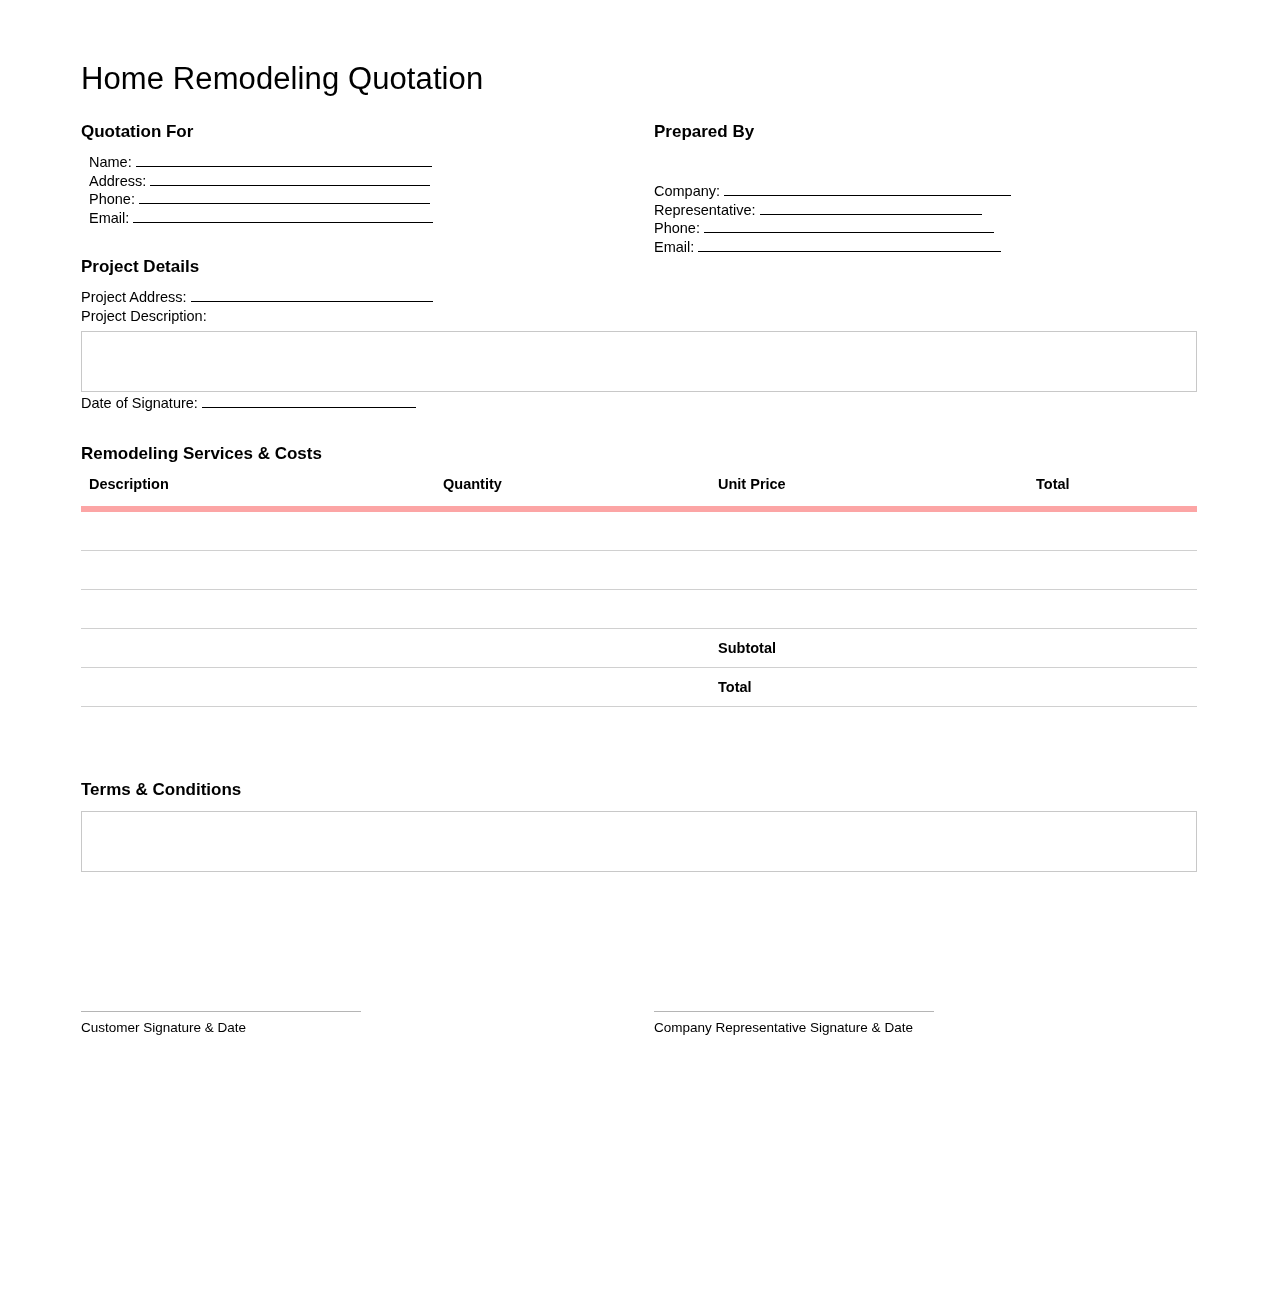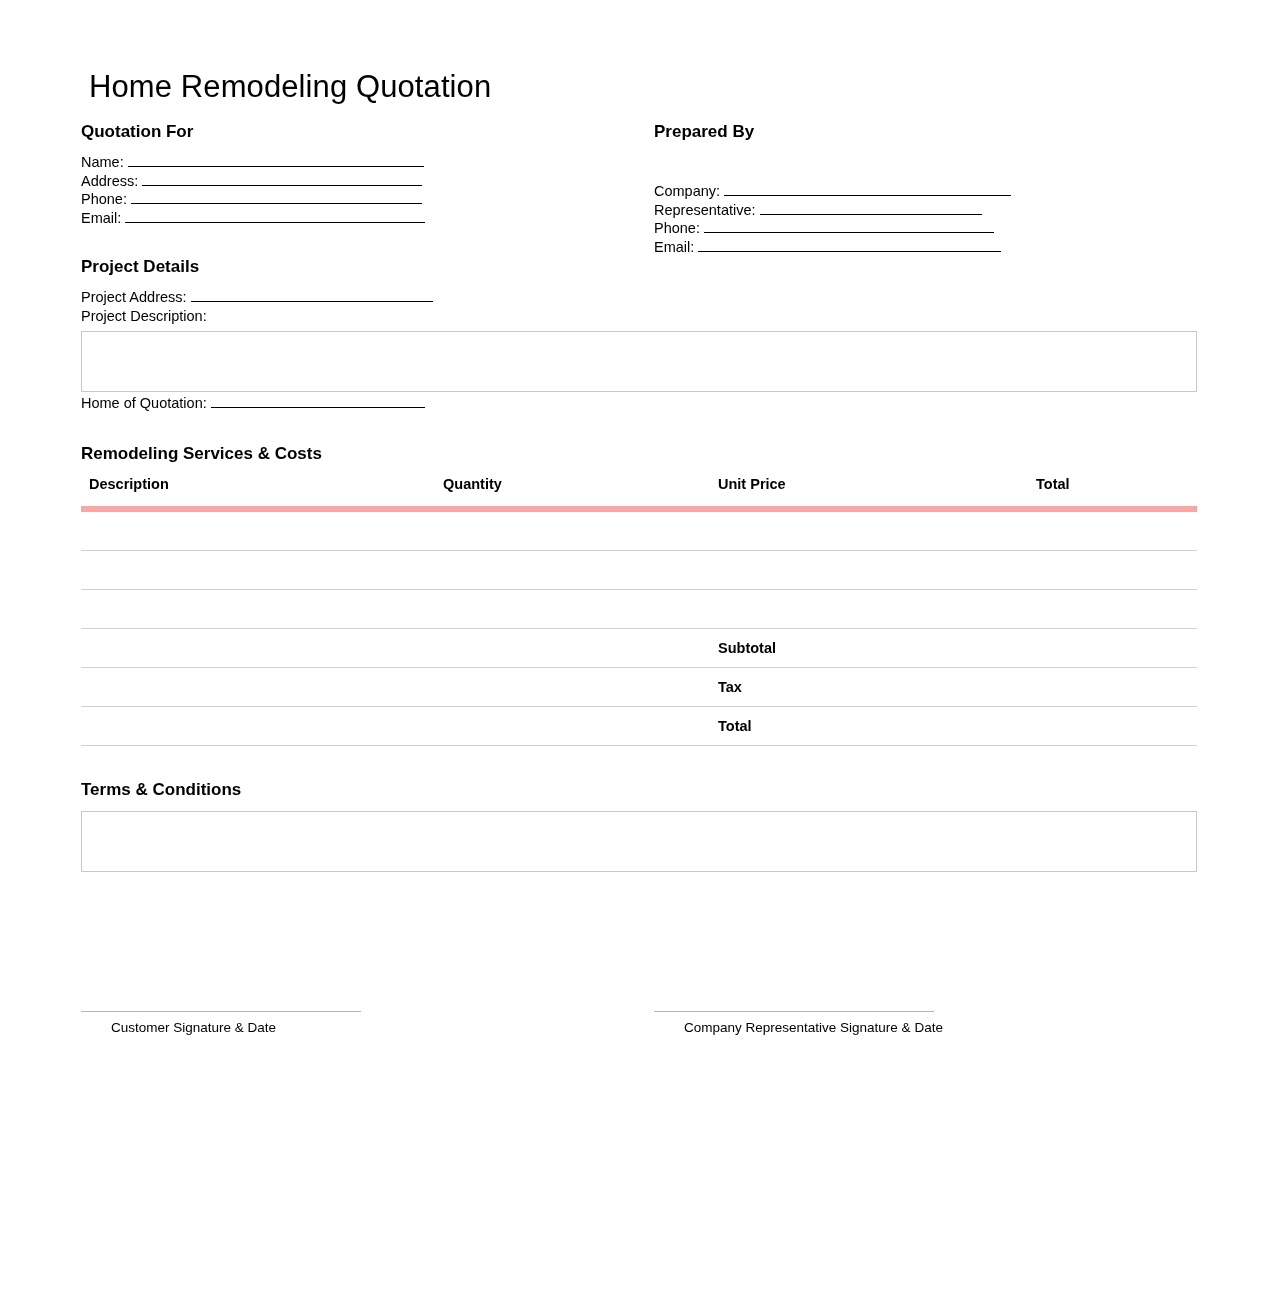--- a/index.html
+++ b/index.html
@@ -21,21 +21,21 @@
     left: 81px;
     top: 0;
     width: 1116px;
   }
 
   
   .doc-title {
     font-size: 31px;
     font-weight: normal;
     letter-spacing: 0.1px;
-    margin: 8px;
+    margin: 0;
     padding: 0;
     position: absolute;
     left: 0;
     top: 61px;
     line-height: 36px;
     white-space: nowrap;
   }
 
   
   .section-heading {
@@ -116,33 +116,32 @@
   .sig-line {
     width: 280px;
     border-top: 1px solid #b5b5b5;
     height: 0;
   }
   .sig-caption {
     font-size: 13.5px;
     line-height: 18px;
     padding-top: 7px;
     white-space: nowrap;
-    margin-left: 30px;
   }
 </style>
 </head>
 <body>
 
 <div class="page">
 
   <h1 class="doc-title">Home Remodeling Quotation</h1>
 
   <div class="section-heading" style="left:0; top:123px;">Quotation For</div>
 
-  <div class="field-block" id="qf-fields" style="left:0; top:153px;">
+  <div class="field-block" id="qf-fields" style="left:8px; top:153px;">
       <div class="field-row"><span class="field-label">Name:</span><span class="field-rule" style="width: 296px;"></span></div>
       <div class="field-row"><span class="field-label">Address:</span><span class="field-rule" style="width: 280px;"></span></div>
       <div class="field-row"><span class="field-label">Phone:</span><span class="field-rule" style="width: 291px;"></span></div>
       <div class="field-row"><span class="field-label">Email:</span><span class="field-rule" style="width: 300px;"></span></div>
     </div>
 
   <div class="section-heading" style="left:573px; top:123px;">Prepared By</div>
 
   <div class="field-block" id="pb-fields" style="left:573px; top:153px;margin-top:29px;">
       <div class="field-row"><span class="field-label">Company:</span><span class="field-rule" style="width: 287px;"></span></div>
@@ -159,21 +158,21 @@
     </div>
     <div class="field-row">
       <span class="field-label">Project Description:</span>
     </div>
   </div>
 
   <div class="input-box" style="left:0; top:331px; width:1116px; height:61px;"></div>
 
   <div class="field-block" style="left:0; top:394px;">
     <div class="field-row">
-      <span class="field-label">Home of Quotation:</span><span class="field-rule" id="rule-date" style="width: 214px;"></span>
+      <span class="field-label">Date of Signature:</span><span class="field-rule" id="rule-date" style="width: 214px;"></span>
     </div>
   </div>
 
   <div class="section-heading" style="left:0; top:445px;">Remodeling Services &amp; Costs</div>
 
   <table class="cost-table" style="top:476px;">
     <colgroup>
       <col class="col-desc">
         <col class="col-qty">
       <col class="col-unit">
@@ -208,26 +207,20 @@
         </tr>
         <tr>
           <td></td>
           <td></td>
           <td class="summary-label">Subtotal</td>
           <td></td>
         </tr>
         <tr>
           <td></td>
           <td></td>
-          <td class="summary-label">Tax</td>
-          <td></td>
-        </tr>
-        <tr>
-          <td></td>
-          <td></td>
           <td class="summary-label">Total</td>
           <td></td>
         </tr>
       </tbody>
   </table>
 
   <div class="section-heading" style="left:0; top:781px;">Terms &amp; Conditions</div>
 
   <div class="input-box" style="left:0; top:811px; width:1116px; height:61px;"></div>
 

